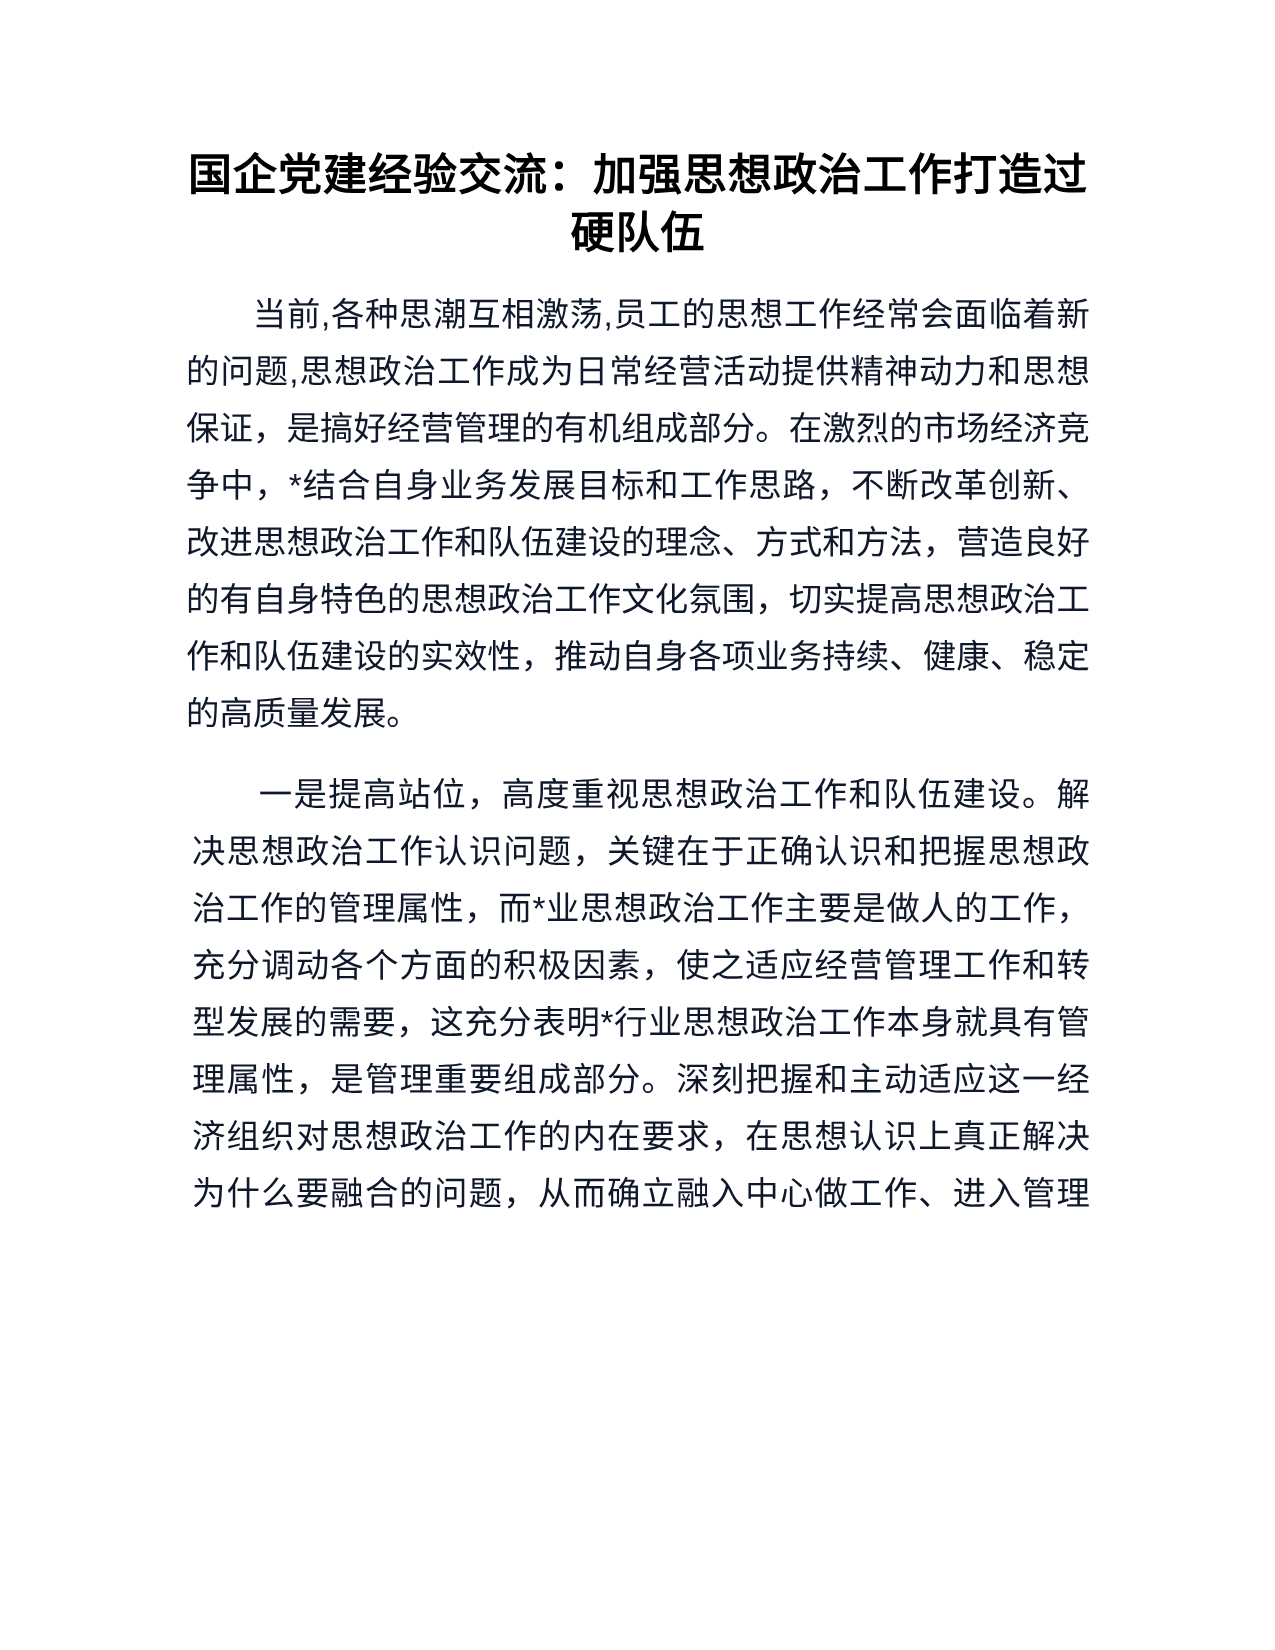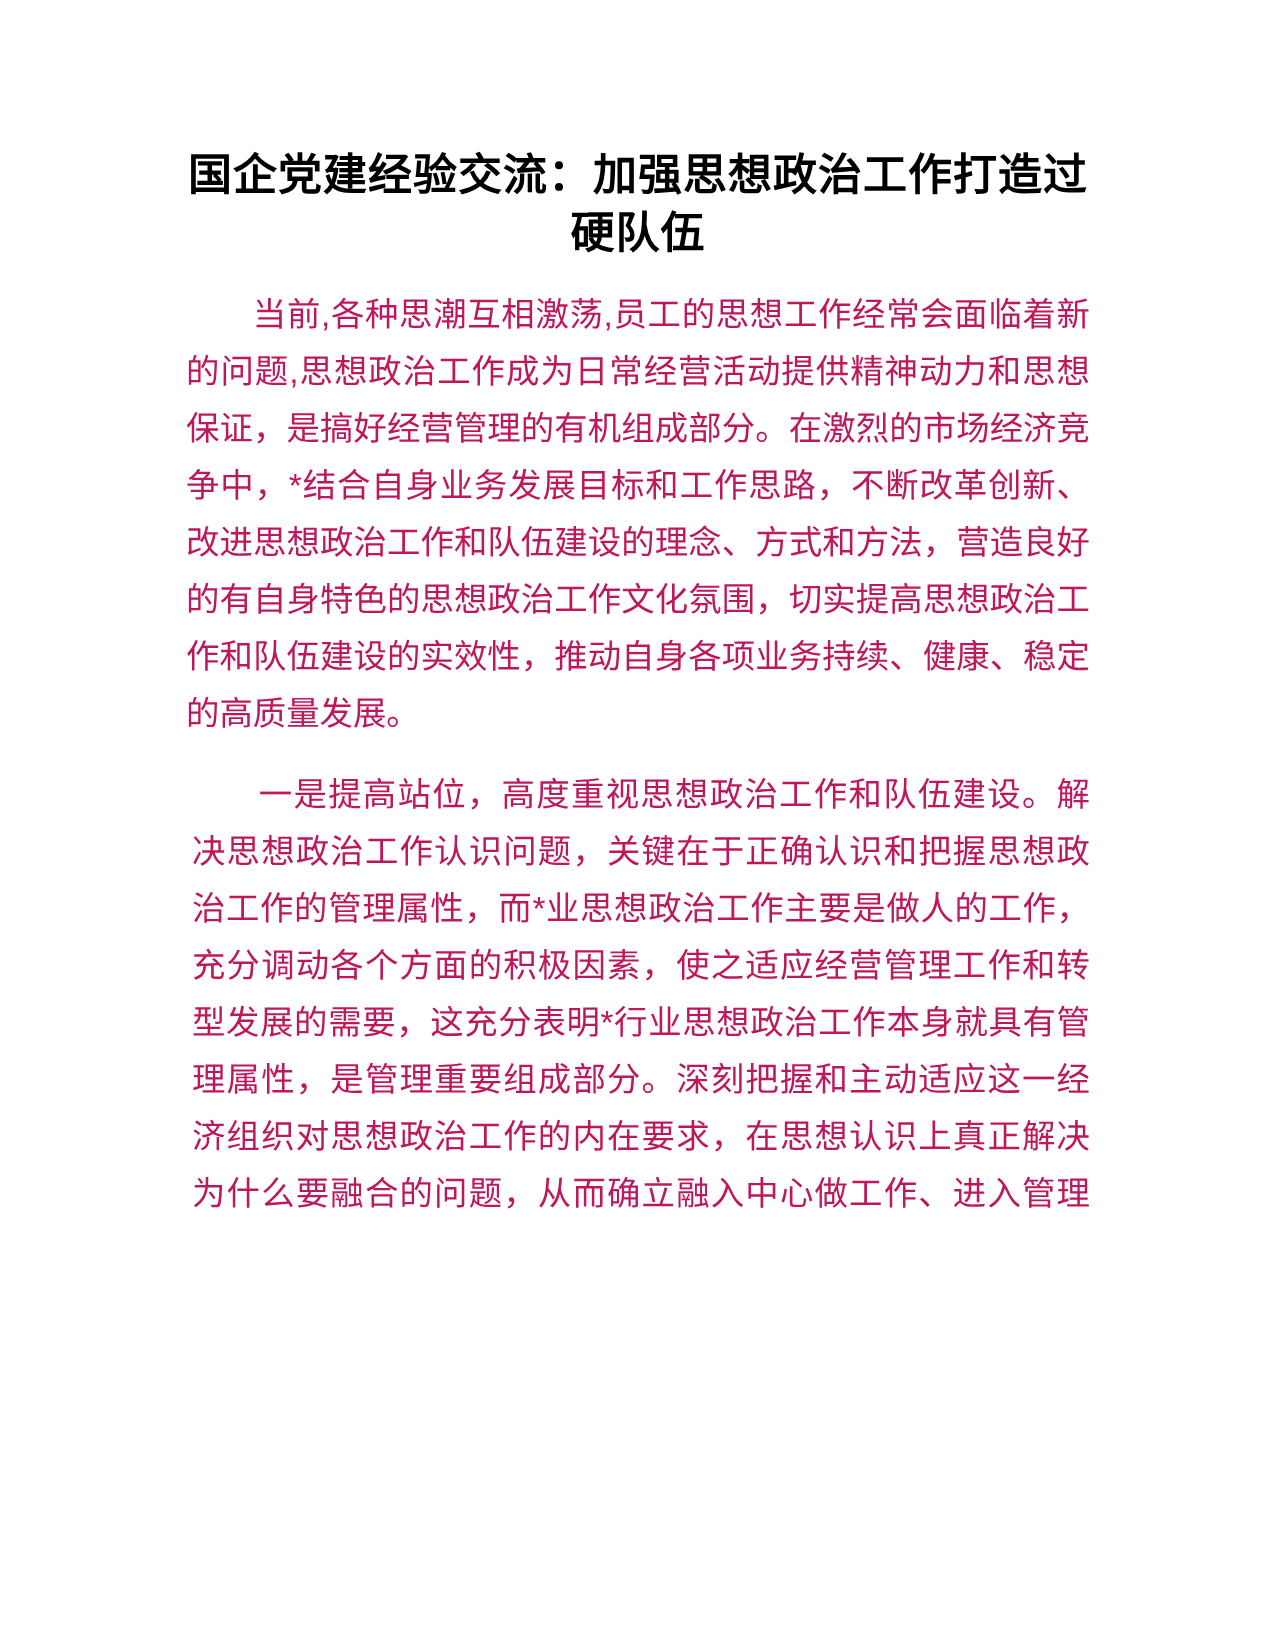--- a/index.html
+++ b/index.html
@@ -38,21 +38,21 @@
   .body-text p.para {
     margin: 0;
     padding: 0;
     font-size: 33.4px;
     line-height: 57px;
     text-align: justify;
     text-justify: inter-ideograph;
     text-indent: 2em;
     word-break: normal;
     overflow-wrap: break-word;
-    color: #be185d;
+    color: #0f172a;
   }
   .body-text p.para + p.para {
     margin-top: 24px;
     margin-left: 6px;
   }
 </style>
 </head>
 <body>
 
 <div class="page">

